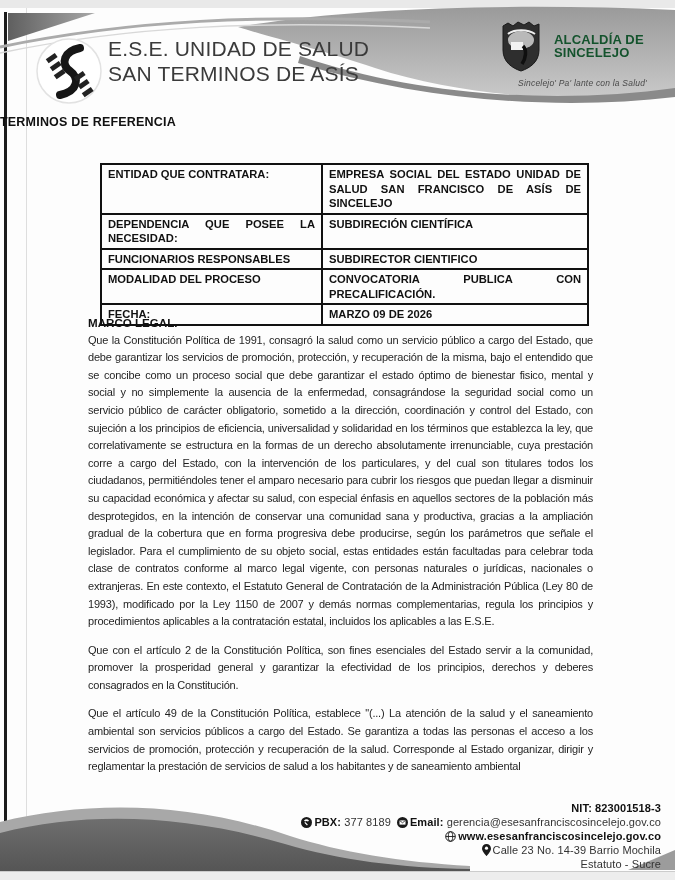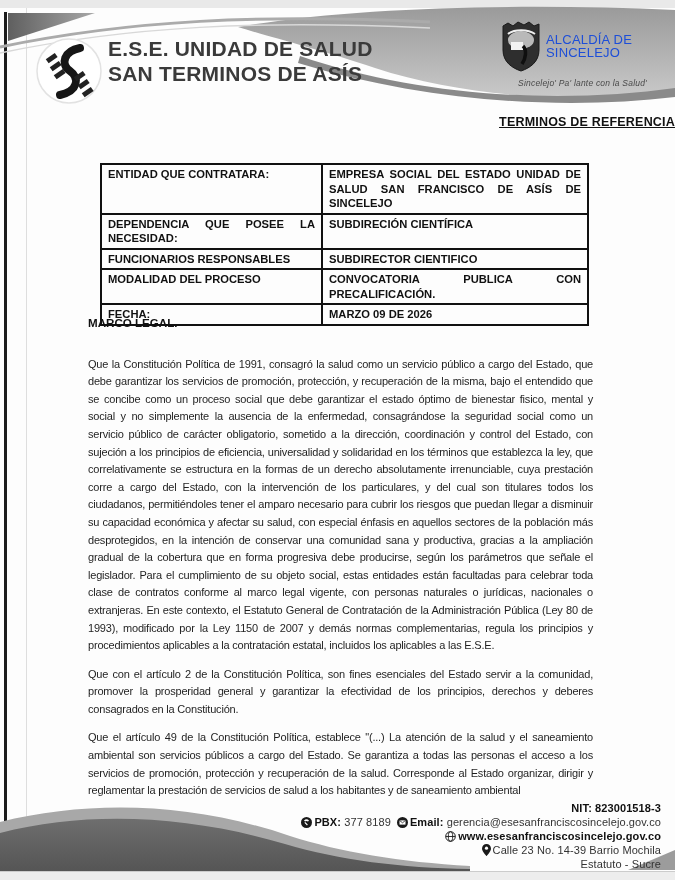--- a/index.html
+++ b/index.html
@@ -12,34 +12,34 @@
   
   .scan-top{position:absolute;left:0;top:0;width:675px;height:8px;background:#e9e9e9;}
   .scan-left-dark{position:absolute;left:4px;top:12px;width:3px;height:868px;background:#1c1c1c;}
   .scan-left-faint{position:absolute;left:26px;top:8px;width:1px;height:864px;background:#dedede;}
 
   .header-art{position:absolute;left:0;top:0;}
 
   .logo-wrap{position:absolute;left:36px;top:38px;width:66px;height:66px;}
   .org-name{
     position:absolute;left:108px;top:36px;width:380px;
-    font-weight:bold;color:#3a3a3a;font-size:21px;line-height:25px;letter-spacing:.2px;
+    font-weight:normal;color:#3a3a3a;font-size:21px;line-height:25px;letter-spacing:.2px;
   }
   .badge{position:absolute;left:500px;top:20px;width:165px;}
   .badge-row{display:flex;align-items:center;}
   .badge-shield{width:42px;height:52px;flex:0 0 auto;}
-  .badge-text{font-weight:normal;color:#1d4ed8;font-size:13px;line-height:13.5px;letter-spacing:.2px;margin-left:4px;}
+  .badge-text{font-weight:bold;color:#14532d;font-size:13px;line-height:13.5px;letter-spacing:.2px;margin-left:12px;}
   .badge-tagline{
     margin-top:6px;text-align:center;font-style:italic;
     font-size:8.5px;color:#4a4a4a;letter-spacing:.2px;white-space:nowrap;
   }
 
   .doc-title{
-    position:absolute;left:0;top:115px;width:675px;text-align:right;
-    font-weight:bold;font-size:12.5px;letter-spacing:.2px;color:#111;text-decoration:underline;
+    position:absolute;left:0;top:115px;width:675px;text-align:left;
+    font-weight:bold;font-size:12.5px;letter-spacing:.2px;color:#111;
   }
 
   .tor-table{
     position:absolute;left:100px;top:142px;width:483px;
     border-collapse:collapse;table-layout:fixed;margin-top:21px;
   }
   .tor-table td{
     border:2px solid #111;
     font-weight:bold;font-size:11.2px;line-height:14.5px;
     padding:2px 6px;vertical-align:top;color:#111;
@@ -47,21 +47,21 @@
   }
   .tor-table td.c1{width:207px;}
   .tor-table td.c2{width:252px;}
 
   .doc-body{
     position:absolute;left:88px;top:314px;width:505px;
     font-size:11px;line-height:17.6px;letter-spacing:-.2px;
     text-align:justify;color:#1f1f1f;
   }
   .doc-body h3{
-    font-size:11.6px;margin:0 0 24px 0;letter-spacing:0;color:#111;
+    font-size:11.6px;margin:0 0 0 0;letter-spacing:0;color:#111;
   }
   .doc-body p{margin:0 0 11px 0;}
   .doc-body p:last-child{margin-bottom:12px;}
 
   .footer-art{position:absolute;left:0;top:800px;}
   .footer-info{
     position:absolute;right:14px;top:801px;width:420px;text-align:right;
     font-size:11px;line-height:14px;color:#333;letter-spacing:.1px;
   }
   .footer-info .b{font-weight:bold;color:#111;}

